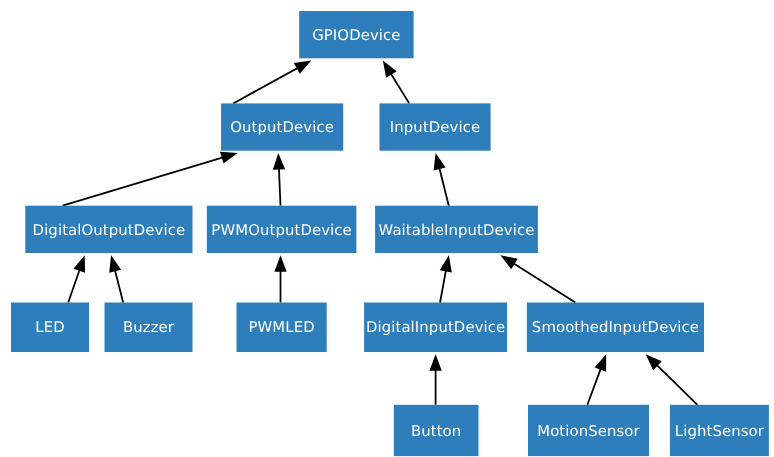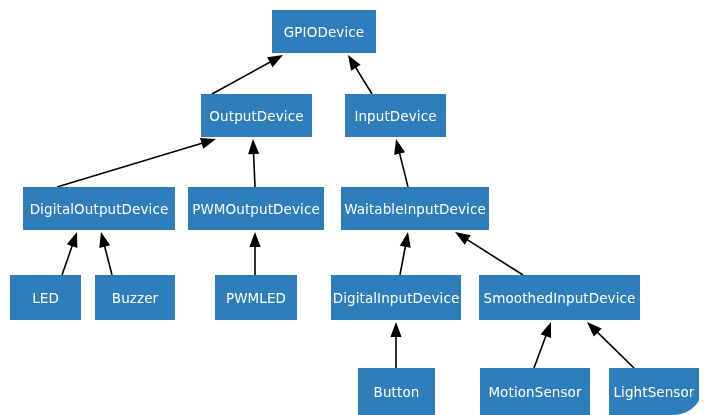--- a/index.html
+++ b/index.html
@@ -7,21 +7,20 @@
     padding: 0;
     background: #ffffff;
   }
   #diagram-root {
     position: relative;
     width: 704px;
     height: 415px;
     background: #ffffff;
     overflow: hidden;
     font-family: "DejaVu Sans", "Liberation Sans", sans-serif;
-    border-radius: 31px;
   }
   svg.diagram-canvas {
     display: block;
     width: 704px;
     height: 415px;
   }
   .class-box rect {
     fill: #2e7ebb;
     stroke: none;
   }

